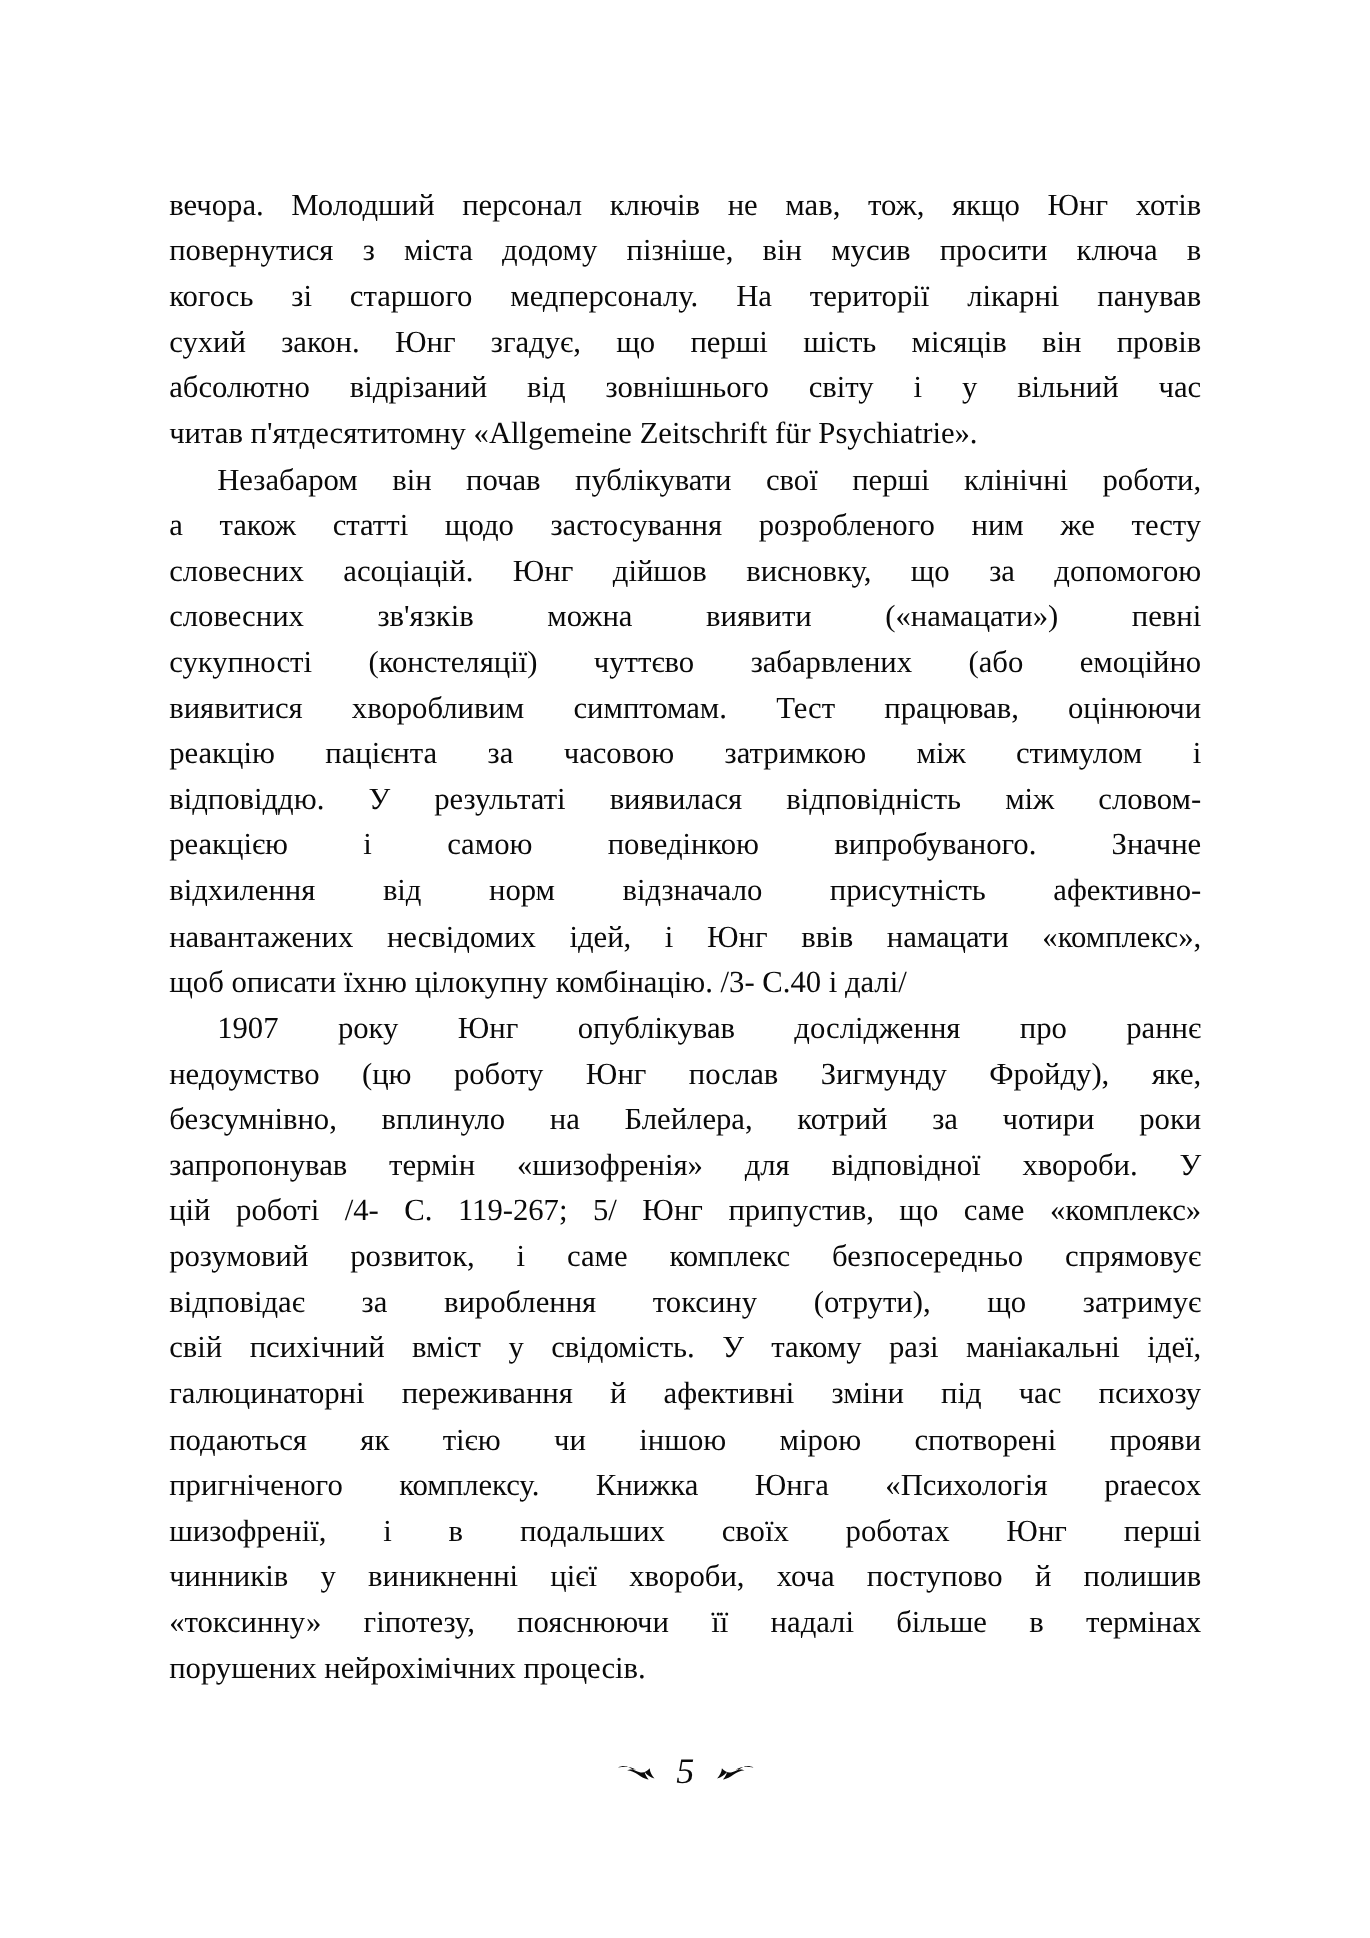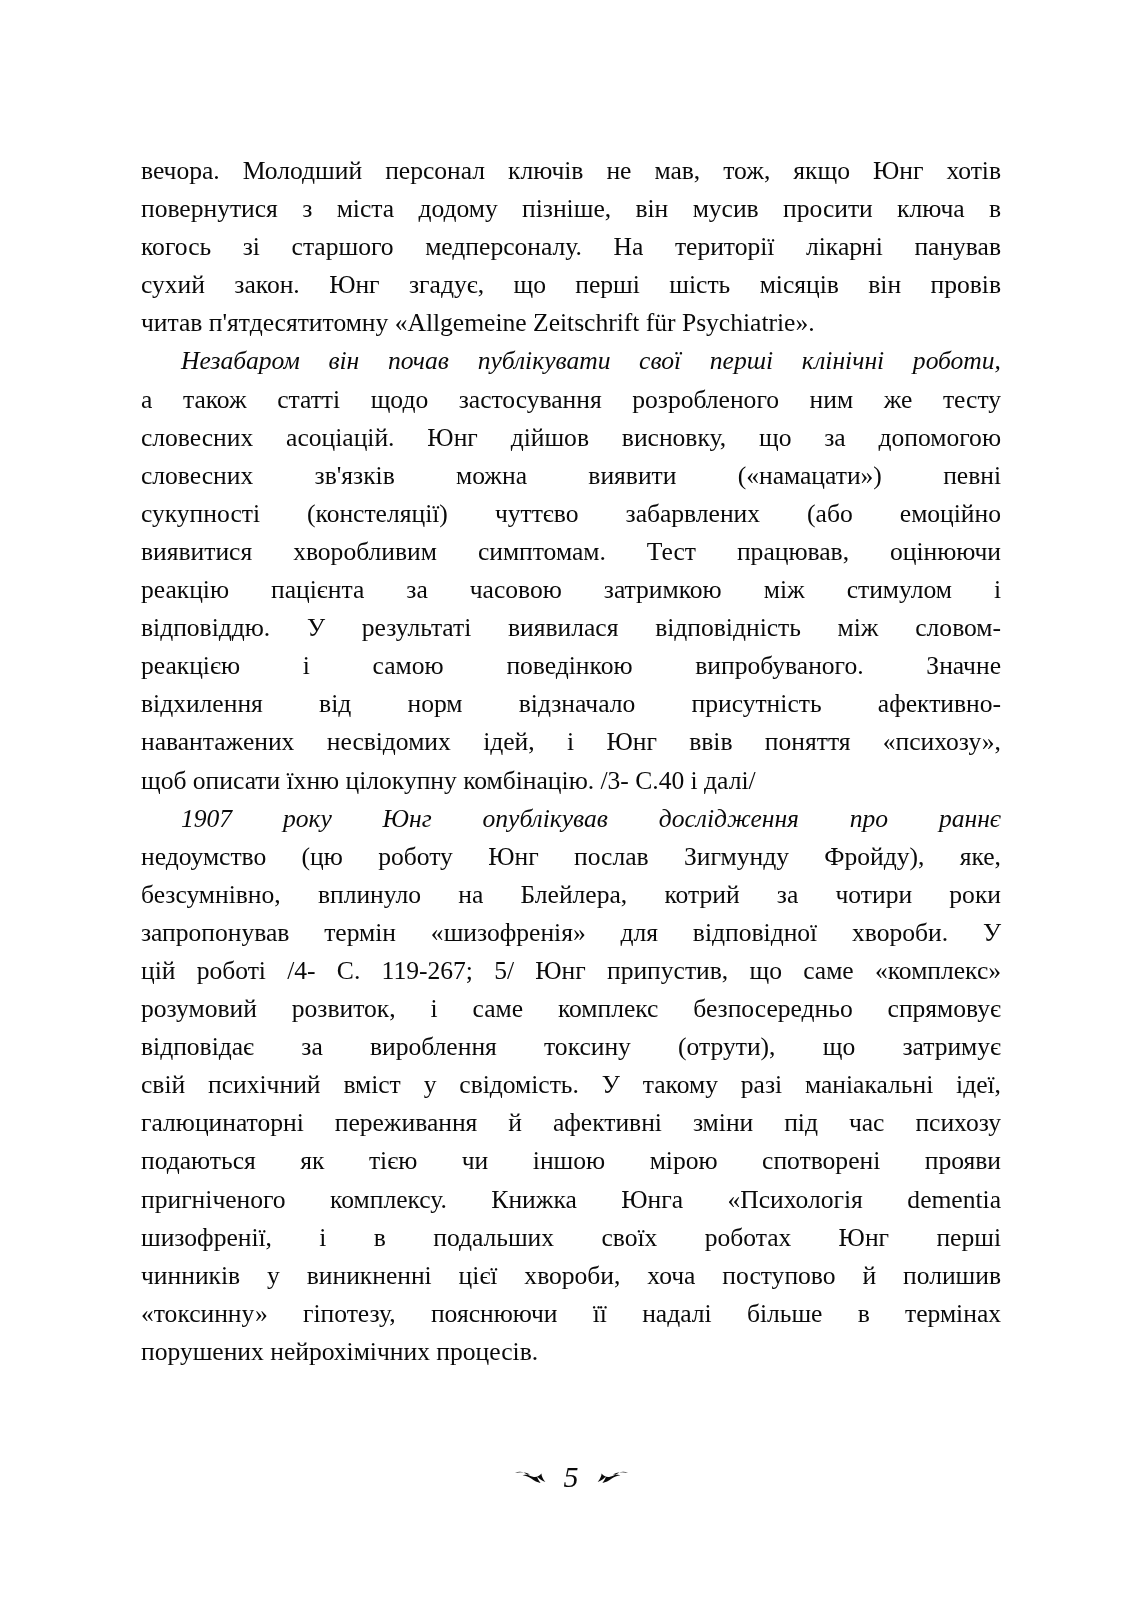--- a/index.html
+++ b/index.html
@@ -52,21 +52,20 @@
     width: 100%;
     text-align: justify;
     text-align-last: justify;
     white-space: pre-wrap;
   }
   .line.last {
     text-align-last: left;
   }
   .line.indent {
     text-indent: 40px;
-    font-style: italic;
   }
 
   
   #footer {
     position: absolute;
     left: 0;
     top: 1462px;
     width: 1142px;
     text-align: center;
   }
@@ -96,48 +95,49 @@
 
 <div id="page">
 
   <div id="text-block">
 
   <p class="para">
         <span class="line">вечора. Молодший персонал ключів не мав, тож, якщо Юнг хотів</span>
         <span class="line">повернутися з міста додому пізніше, він мусив просити ключа в</span>
         <span class="line">когось зі старшого медперсоналу. На території лікарні панував</span>
         <span class="line">сухий закон. Юнг згадує, що перші шість місяців він провів</span>
+        <span class="line">абсолютно відрізаний від зовнішнього світу і у вільний час</span>
         <span class="line last">читав п'ятдесятитомну «Allgemeine Zeitschrift für Psychiatrie».</span>
       </p>
       <p class="para">
         <span class="line indent">Незабаром він почав публікувати свої перші клінічні роботи,</span>
         <span class="line">а також статті щодо застосування розробленого ним же тесту</span>
         <span class="line">словесних асоціацій. Юнг дійшов висновку, що за допомогою</span>
         <span class="line">словесних зв'язків можна виявити («намацати») певні</span>
         <span class="line">сукупності (констеляції) чуттєво забарвлених (або емоційно</span>
         <span class="line">виявитися хворобливим симптомам. Тест працював, оцінюючи</span>
         <span class="line">реакцію пацієнта за часовою затримкою між стимулом і</span>
         <span class="line">відповіддю. У результаті виявилася відповідність між словом-</span>
         <span class="line">реакцією і самою поведінкою випробуваного. Значне</span>
         <span class="line">відхилення від норм відзначало присутність афективно-</span>
-        <span class="line">навантажених несвідомих ідей, і Юнг ввів поняття «психозу»,</span>
+        <span class="line">навантажених несвідомих ідей, і Юнг ввів намацати «комплекс»,</span>
         <span class="line last">щоб описати їхню цілокупну комбінацію. /3- С.40 і далі/</span>
       </p>
       <p class="para">
         <span class="line indent">1907 року Юнг опублікував дослідження про раннє</span>
         <span class="line">недоумство (цю роботу Юнг послав Зигмунду Фройду), яке,</span>
         <span class="line">безсумнівно, вплинуло на Блейлера, котрий за чотири роки</span>
         <span class="line">запропонував термін «шизофренія» для відповідної хвороби. У</span>
         <span class="line">цій роботі /4- С. 119-267; 5/ Юнг припустив, що саме «комплекс»</span>
         <span class="line">розумовий розвиток, і саме комплекс безпосередньо спрямовує</span>
         <span class="line">відповідає за вироблення токсину (отрути), що затримує</span>
         <span class="line">свій психічний вміст у свідомість. У такому разі маніакальні ідеї,</span>
         <span class="line">галюцинаторні переживання й афективні зміни під час психозу</span>
         <span class="line">подаються як тією чи іншою мірою спотворені прояви</span>
-        <span class="line">пригніченого комплексу. Книжка Юнга «Психологія dementia</span>
+        <span class="line">пригніченого комплексу. Книжка Юнга «Психологія praecox</span>
         <span class="line">шизофренії, і в подальших своїх роботах Юнг перші</span>
         <span class="line">чинників у виникненні цієї хвороби, хоча поступово й полишив</span>
         <span class="line">«токсинну» гіпотезу, пояснюючи її надалі більше в термінах</span>
         <span class="line last">порушених нейрохімічних процесів.</span>
       </p>
     </div>
 
   <div id="footer">
     <span class="pagenum-row">
       <span class="fleuron left">

